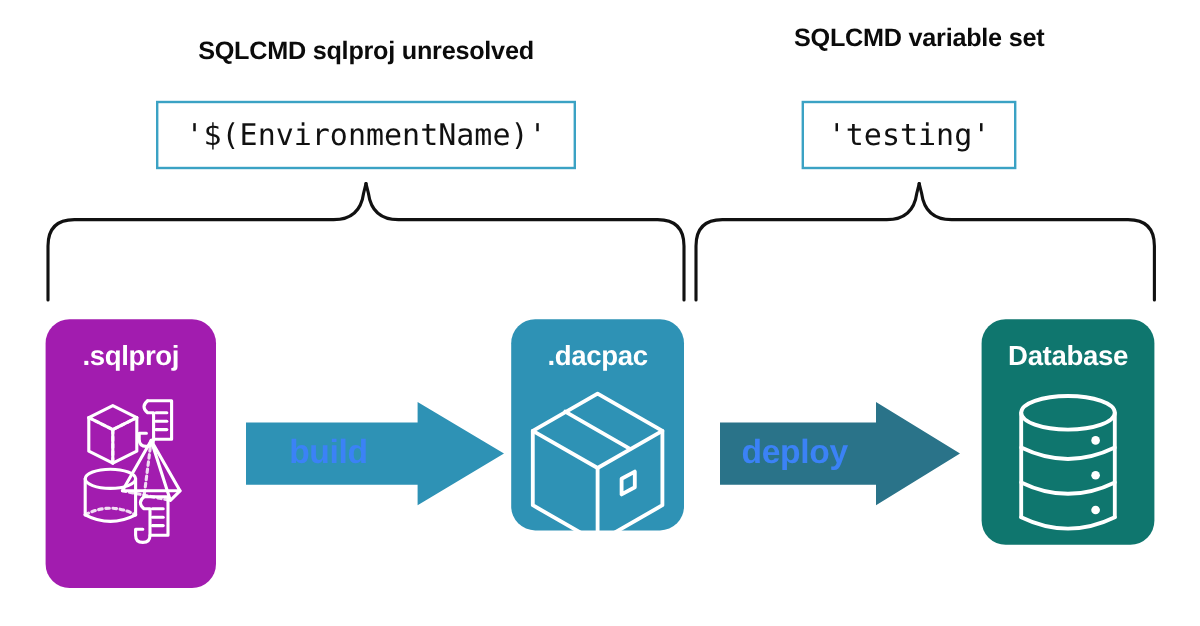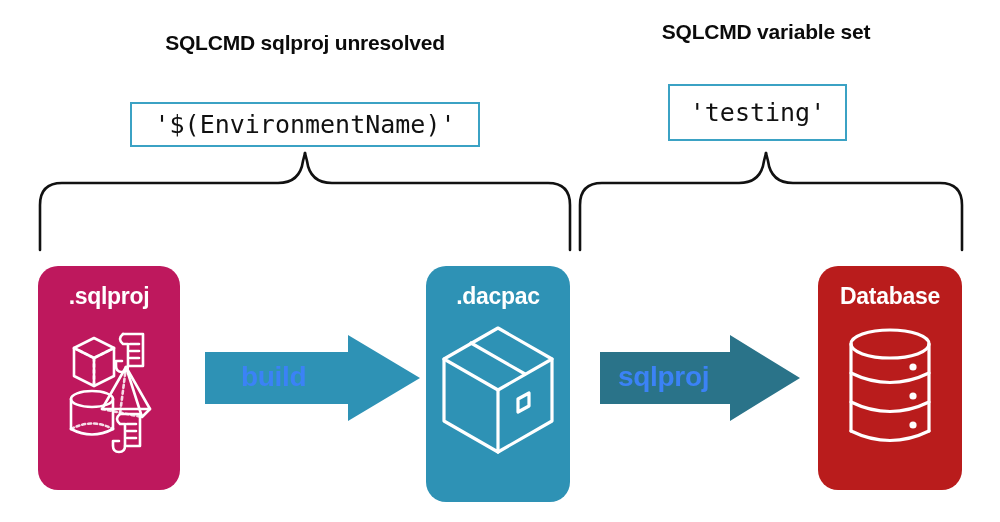--- a/index.html
+++ b/index.html
@@ -69,21 +69,21 @@
 </style>
 </head>
 <body>
 
 <div id="stage">
 
   <div class="hdr" style="left:305px;top:31px;">SQLCMD sqlproj unresolved</div>
 
   <div class="hdr" style="left:766px;top:20px;">SQLCMD variable set</div>
 
-  <div class="codebox" style="left:130px;top:84px;width:350px;height:45px;margin-top:18px;">'$(EnvironmentName)'</div>
+  <div class="codebox" style="left:130px;top:84px;width:350px;height:57px;">'$(EnvironmentName)'</div>
 
   <div class="codebox" style="left:668px;top:84px;width:179px;height:57px;">'testing'</div>
 
   <svg class="brace-svg" width="1000" height="522">
 
     <g fill="none" stroke="#111111" stroke-width="2.6" stroke-linecap="round">
       <path d="M 40 250
                L 40 205
                Q 40 183 62 183
                L 278 183
@@ -106,21 +106,21 @@
                L 766 153"></path>
       <path d="M 962 250
                L 962 205
                Q 962 183 940 183
                L 793 183
                Q 771 183 768 161
                L 766 153"></path>
     </g>
   </svg>
 
-  <div class="card" style="left:38px;top:266px;width:142px;height:224px;background:#be185d;">
+  <div class="card" style="left:38px;top:266px;width:142px;height:224px;background:#a21caf;">
     <div class="card-label" style="top:17px;">.sqlproj</div>
     <svg class="card-art" width="142" height="224" viewBox="0 0 142 224">
       <g fill="none" stroke="#ffffff" stroke-width="2.6" stroke-linejoin="round" stroke-linecap="round">
 
         <g>
           <path d="M 36 82 L 56 72 L 76 82 L 56 92 Z"></path>
           <path d="M 36 82 L 36 110 L 56 120 L 56 92"></path>
           <path d="M 76 82 L 76 110 L 56 120"></path>
           <path d="M 36 82 L 56 92 L 76 82" stroke-dasharray="3 3" opacity="0.85"></path>
           <path d="M 56 92 L 56 120" stroke-dasharray="3 3" opacity="0.85"></path>
@@ -160,21 +160,21 @@
     </svg>
   </div>
 
   <div class="arrow" style="left:205px;top:333px;width:215px;height:90px;">
     <svg width="215" height="90" viewBox="0 0 215 90">
       <path d="M 0 19 L 143 19 L 143 2 L 215 45 L 143 88 L 143 71 L 0 71 Z" fill="#2e92b5"></path>
     </svg>
     <div class="arrow-label" style="left:36px;top:28px;">build</div>
   </div>
 
-  <div class="card" style="left:426px;top:266px;width:144px;height:236px;background:#2e92b5;padding-left:40px;">
+  <div class="card" style="left:426px;top:266px;width:144px;height:176px;background:#2e92b5;padding-left:40px;">
     <div class="card-label" style="top:17px;">.dacpac</div>
     <svg class="card-art" width="144" height="224" viewBox="0 0 144 224">
       <g fill="none" stroke="#ffffff" stroke-width="3.2" stroke-linejoin="round" stroke-linecap="round">
 
         <path d="M 72 62 L 126 93 L 72 124 L 18 93 Z"></path>
 
         <path d="M 18 93 L 18 155 L 72 186 L 72 124"></path>
 
         <path d="M 126 93 L 126 155 L 72 186"></path>
 
@@ -182,24 +182,24 @@
 
         <path d="M 92 133 L 103 127 L 103 140 L 92 146 Z"></path>
       </g>
     </svg>
   </div>
 
   <div class="arrow" style="left:600px;top:333px;width:200px;height:90px;">
     <svg width="200" height="90" viewBox="0 0 200 90">
       <path d="M 0 19 L 130 19 L 130 2 L 200 45 L 130 88 L 130 71 L 0 71 Z" fill="#2a7389"></path>
     </svg>
-    <div class="arrow-label" style="left:18px;top:28px;">sqlproj</div>
-  </div>
-
-  <div class="card" style="left:818px;top:266px;width:144px;height:224px;background:#b91c1c;">
+    <div class="arrow-label" style="left:18px;top:28px;">deploy</div>
+  </div>
+
+  <div class="card" style="left:818px;top:266px;width:144px;height:188px;background:#0f766e;">
     <div class="card-label" style="top:17px;">Database</div>
     <svg class="card-art" width="144" height="224" viewBox="0 0 144 224">
       <g fill="none" stroke="#ffffff" stroke-width="3.2" stroke-linejoin="round" stroke-linecap="round">
         <ellipse cx="72" cy="78" rx="39" ry="14"></ellipse>
         <path d="M 33 78 L 33 165"></path>
         <path d="M 111 78 L 111 165"></path>
         <path d="M 33 165 q 39 19 78 0"></path>
         <path d="M 33 107 q 39 19 78 0"></path>
         <path d="M 33 136 q 39 19 78 0"></path>
       </g>

